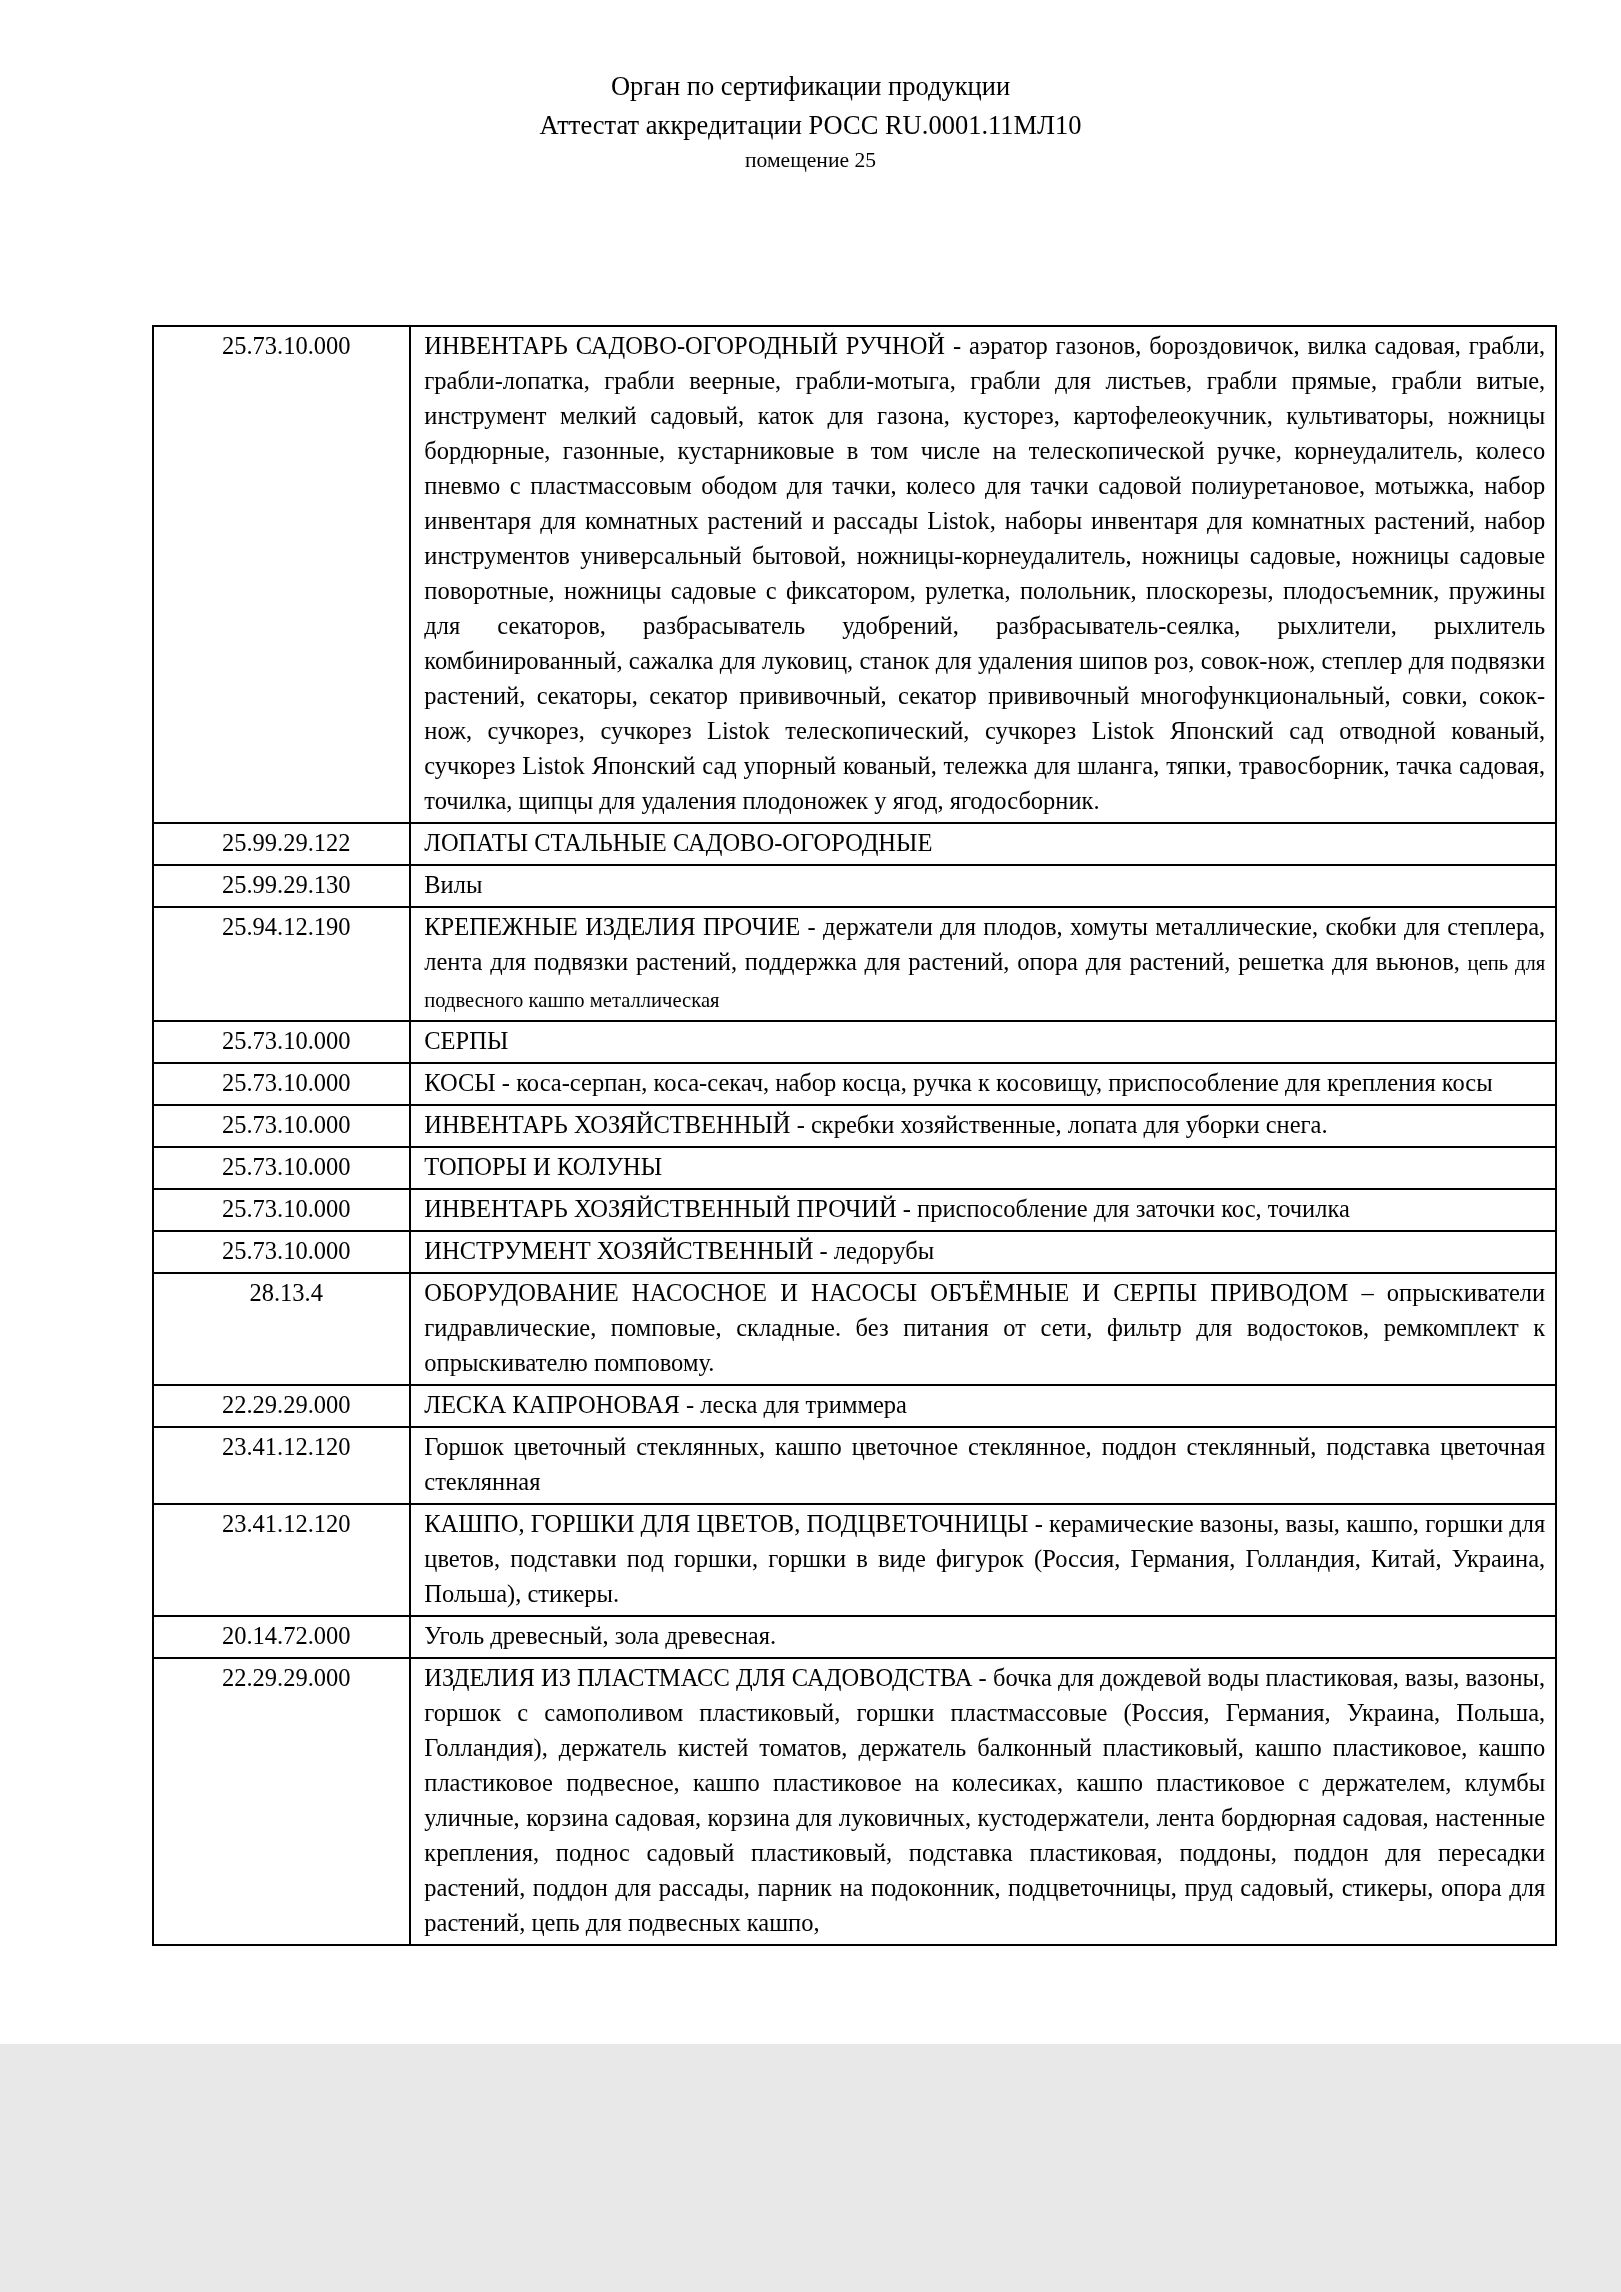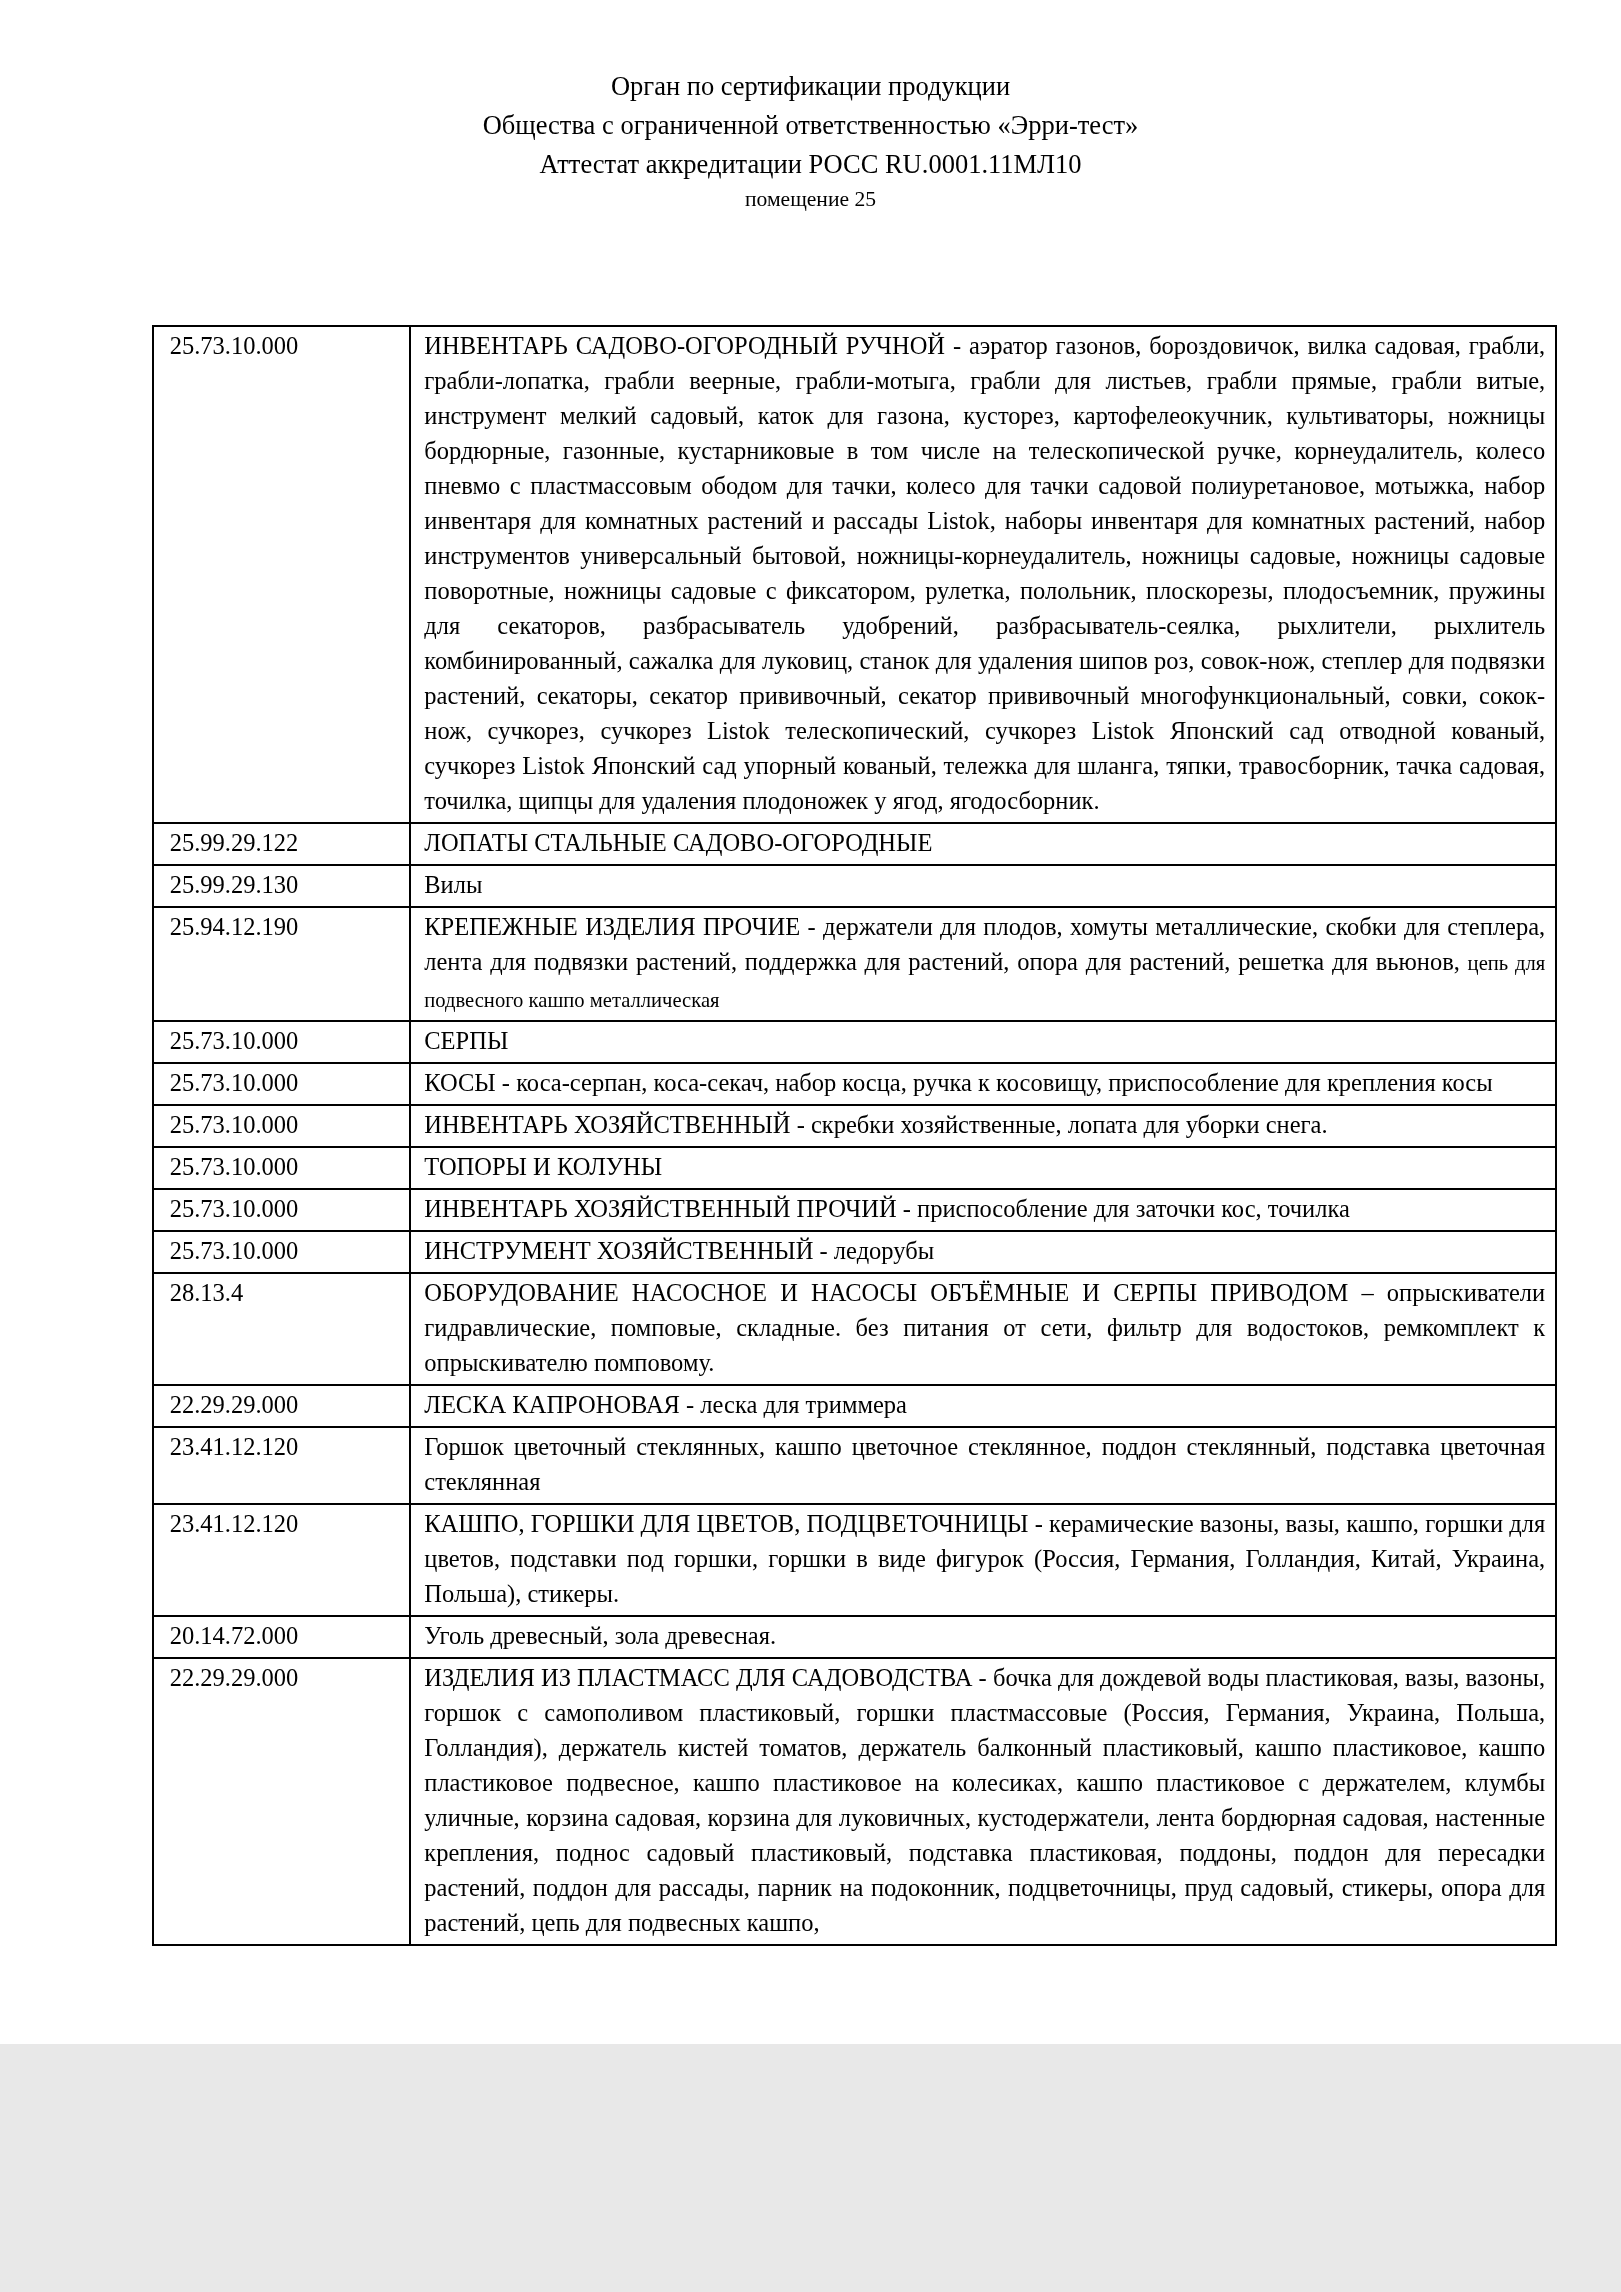--- a/index.html
+++ b/index.html
@@ -43,35 +43,35 @@
     border-bottom-width: 2.9px;
     vertical-align: top;
     font-size: 24.5px;
     line-height: 35px;
   }
   td.code-cell {
     width: 233px;
     padding: 1px 5.9px 2px 15.7px;
     white-space: nowrap;
     overflow: hidden;
+    text-align: center;
   }
   td.desc-cell {
     padding: 1px 9.8px 2px 13.7px;
     text-align: justify;
   }
   .small-note { font-size: 20.6px; }
 </style>
 </head>
 <body>
 
 <div class="sheet">
 
   <div class="doc-header">
     <div class="title-line">Орган по сертификации продукции</div>
-    <div class="title-line">Общества с ограниченной ответственностью «Эрри-тест»</div>
     <div class="title-line">Аттестат аккредитации РОСС RU.0001.11МЛ10</div>
     <div class="addr-line">помещение 25</div>
   </div>
 
   <table class="cert-table">
     <tbody>
     <tr>
       <td class="code-cell"><span>25.73.10.000</span></td>
       <td class="desc-cell"><span>ИНВЕНТАРЬ САДОВО-ОГОРОДНЫЙ РУЧНОЙ</span><span> - </span><span>аэратор газонов, бороздовичок, вилка садовая, грабли, грабли-лопатка, грабли веерные, грабли-мотыга, грабли для листьев, грабли прямые, грабли витые, инструмент мелкий садовый, каток для газона, кусторез, картофелеокучник, культиваторы, ножницы бордюрные, газонные, кустарниковые в том числе на телескопической ручке, корнеудалитель, колесо пневмо с пластмассовым ободом для тачки, колесо для тачки садовой полиуретановое, мотыжка, набор инвентаря для комнатных растений и рассады Listok, наборы инвентаря для комнатных растений, набор инструментов универсальный бытовой, ножницы-корнеудалитель, ножницы садовые, ножницы садовые поворотные, ножницы садовые с фиксатором, рулетка, полольник, плоскорезы, плодосъемник, пружины для секаторов, разбрасыватель удобрений, разбрасыватель-сеялка, рыхлители, рыхлитель комбинированный, сажалка для луковиц, станок для удаления шипов роз, совок-нож, степлер для подвязки растений, секаторы, секатор прививочный, секатор прививочный многофункциональный, совки, сокок-нож, сучкорез, сучкорез Listok телескопический, сучкорез Listok Японский сад отводной кованый, сучкорез Listok Японский сад упорный кованый, тележка для шланга, тяпки, травосборник, тачка садовая, точилка, щипцы для удаления плодоножек у ягод, ягодосборник.</span><span class="small-note"></span></td>
     </tr>

